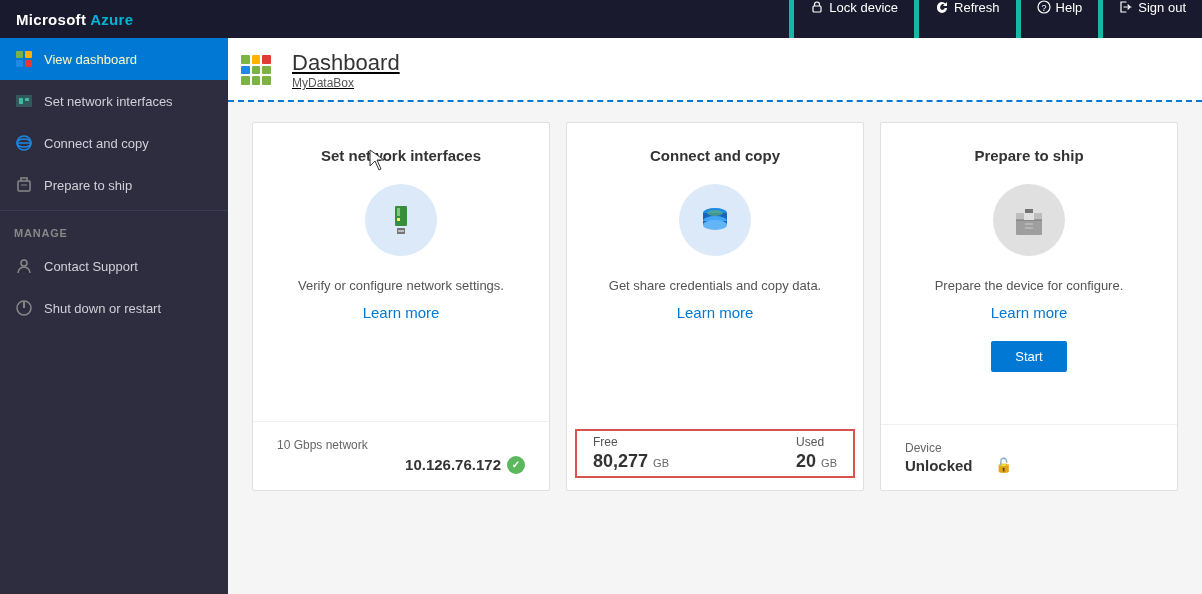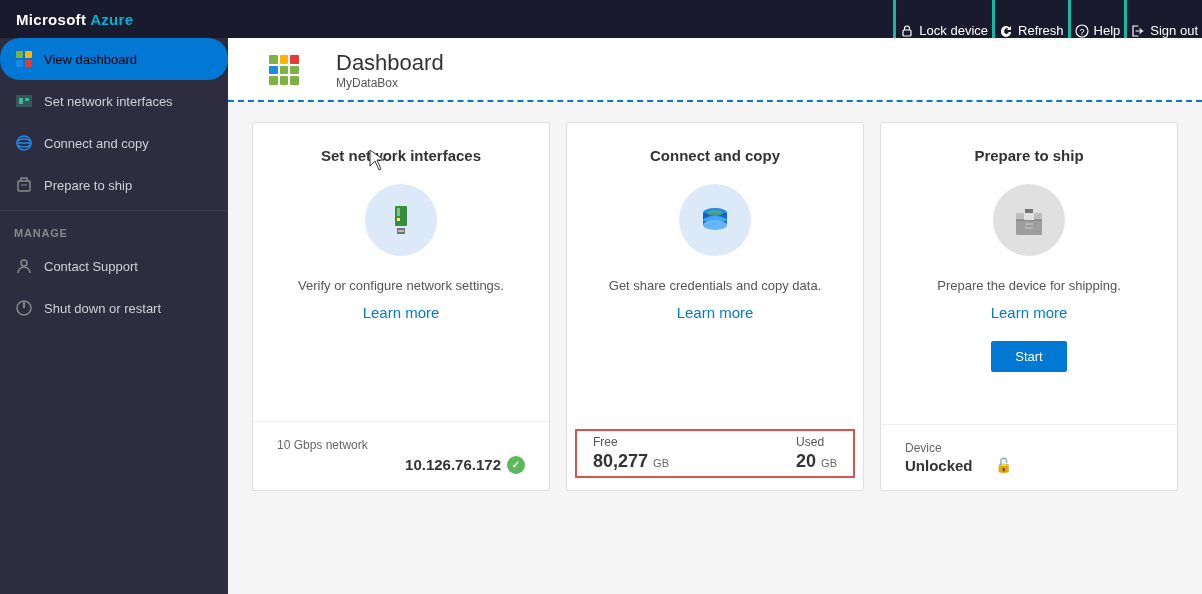--- a/index.html
+++ b/index.html
@@ -19,25 +19,25 @@
       margin-right: auto;
       padding: 0 16px;
       color: #00b4d8;
       font-size: 15px;
       font-weight: 600;
       letter-spacing: 0.3px;
     }
     .top-bar-brand span { color: #fff; }
     .top-bar-btn {
       display: flex;
-      align-items: flex-end;
+      align-items: flex-start;
       gap: 5px;
-      padding: 0 4px;
+      padding: 0 16px;
       height: 100%;
-      border-left: 3px solid #14b8a6;
+      border-left: 5px solid #14b8a6;
       color: #fff;
       font-size: 13px;
       cursor: pointer;
       background: none;
       border-top: none;
       border-right: none;
       border-bottom: none;
     }
 
     .layout { display: flex; height: calc(594px - 38px); }
@@ -53,46 +53,47 @@
     }
     .sidebar-item {
       display: flex;
       align-items: center;
       gap: 10px;
       padding: 11px 14px;
       cursor: pointer;
       font-size: 13px;
       color: #d0d0d8;
     }
-    .sidebar-item.active { background: #0078d4; color: #000000; border-radius: 20px; }
+    .sidebar-item.active { background: #0078d4; color: #fef9c3; }
     .sidebar-item .icon { width: 20px; height: 20px; display: inline-flex; align-items: center; justify-content: center; flex-shrink: 0; }
 
     .sidebar-section-label {
       padding: 12px 14px 6px 14px;
       font-size: 11px;
       color: #888;
       text-transform: uppercase;
       letter-spacing: 0.8px;
       font-weight: 600;
     }
     .sidebar-divider { border: none; border-top: 1px solid #3a3a50; margin: 4px 0; }
 
     
     .main-content {
       flex: 1;
       background: #f5f5f5;
       overflow-y: auto;
     }
     .page-header {
       background: #fff;
-      padding: 12px 24px 10px 36px;
+      padding: 12px 24px 10px 8px;
       border-bottom: 2px dashed #0078d4;
       display: flex;
       align-items: center;
-      gap: 32px;
+      gap: 16px;
+      text-decoration: underline;
     }
     .page-header-icon {
       width: 40px;
       height: 40px;
       display: flex;
       align-items: center;
       justify-content: center;
     }
     .grid-icon {
       display: grid;
@@ -428,21 +429,21 @@
               <rect x="8" y="14" width="26" height="22" rx="1" fill="#9e9e9e"></rect>
               <rect x="8" y="14" width="26" height="7" fill="#bdbdbd"></rect>
               <rect x="17" y="10" width="8" height="4" fill="#757575"></rect>
               <line x1="8" y1="21" x2="34" y2="21" stroke="#757575" stroke-width="1"></line>
               <rect x="16" y="14" width="10" height="7" fill="#e0e0e0"></rect>
 
               <line x1="17" y1="25" x2="25" y2="25" stroke="#bdbdbd" stroke-width="1.5"></line>
               <line x1="17" y1="29" x2="25" y2="29" stroke="#bdbdbd" stroke-width="1.5"></line>
             </svg>
           </div>
-          <div class="card-description">Prepare the device for shipping.</div>
+          <div class="card-description">Prepare the device for configure.</div>
           <a class="card-link">Learn more</a>
           <div style="margin-top: 12px;">
             <button class="btn-start">Start</button>
           </div>
         </div>
         <div class="card-footer ship-footer">
           <div class="ship-stat-label">Device</div>
           <div class="ship-stat-value">
             <span>Unlocked</span>
             <span class="unlock-icon">🔓</span>

